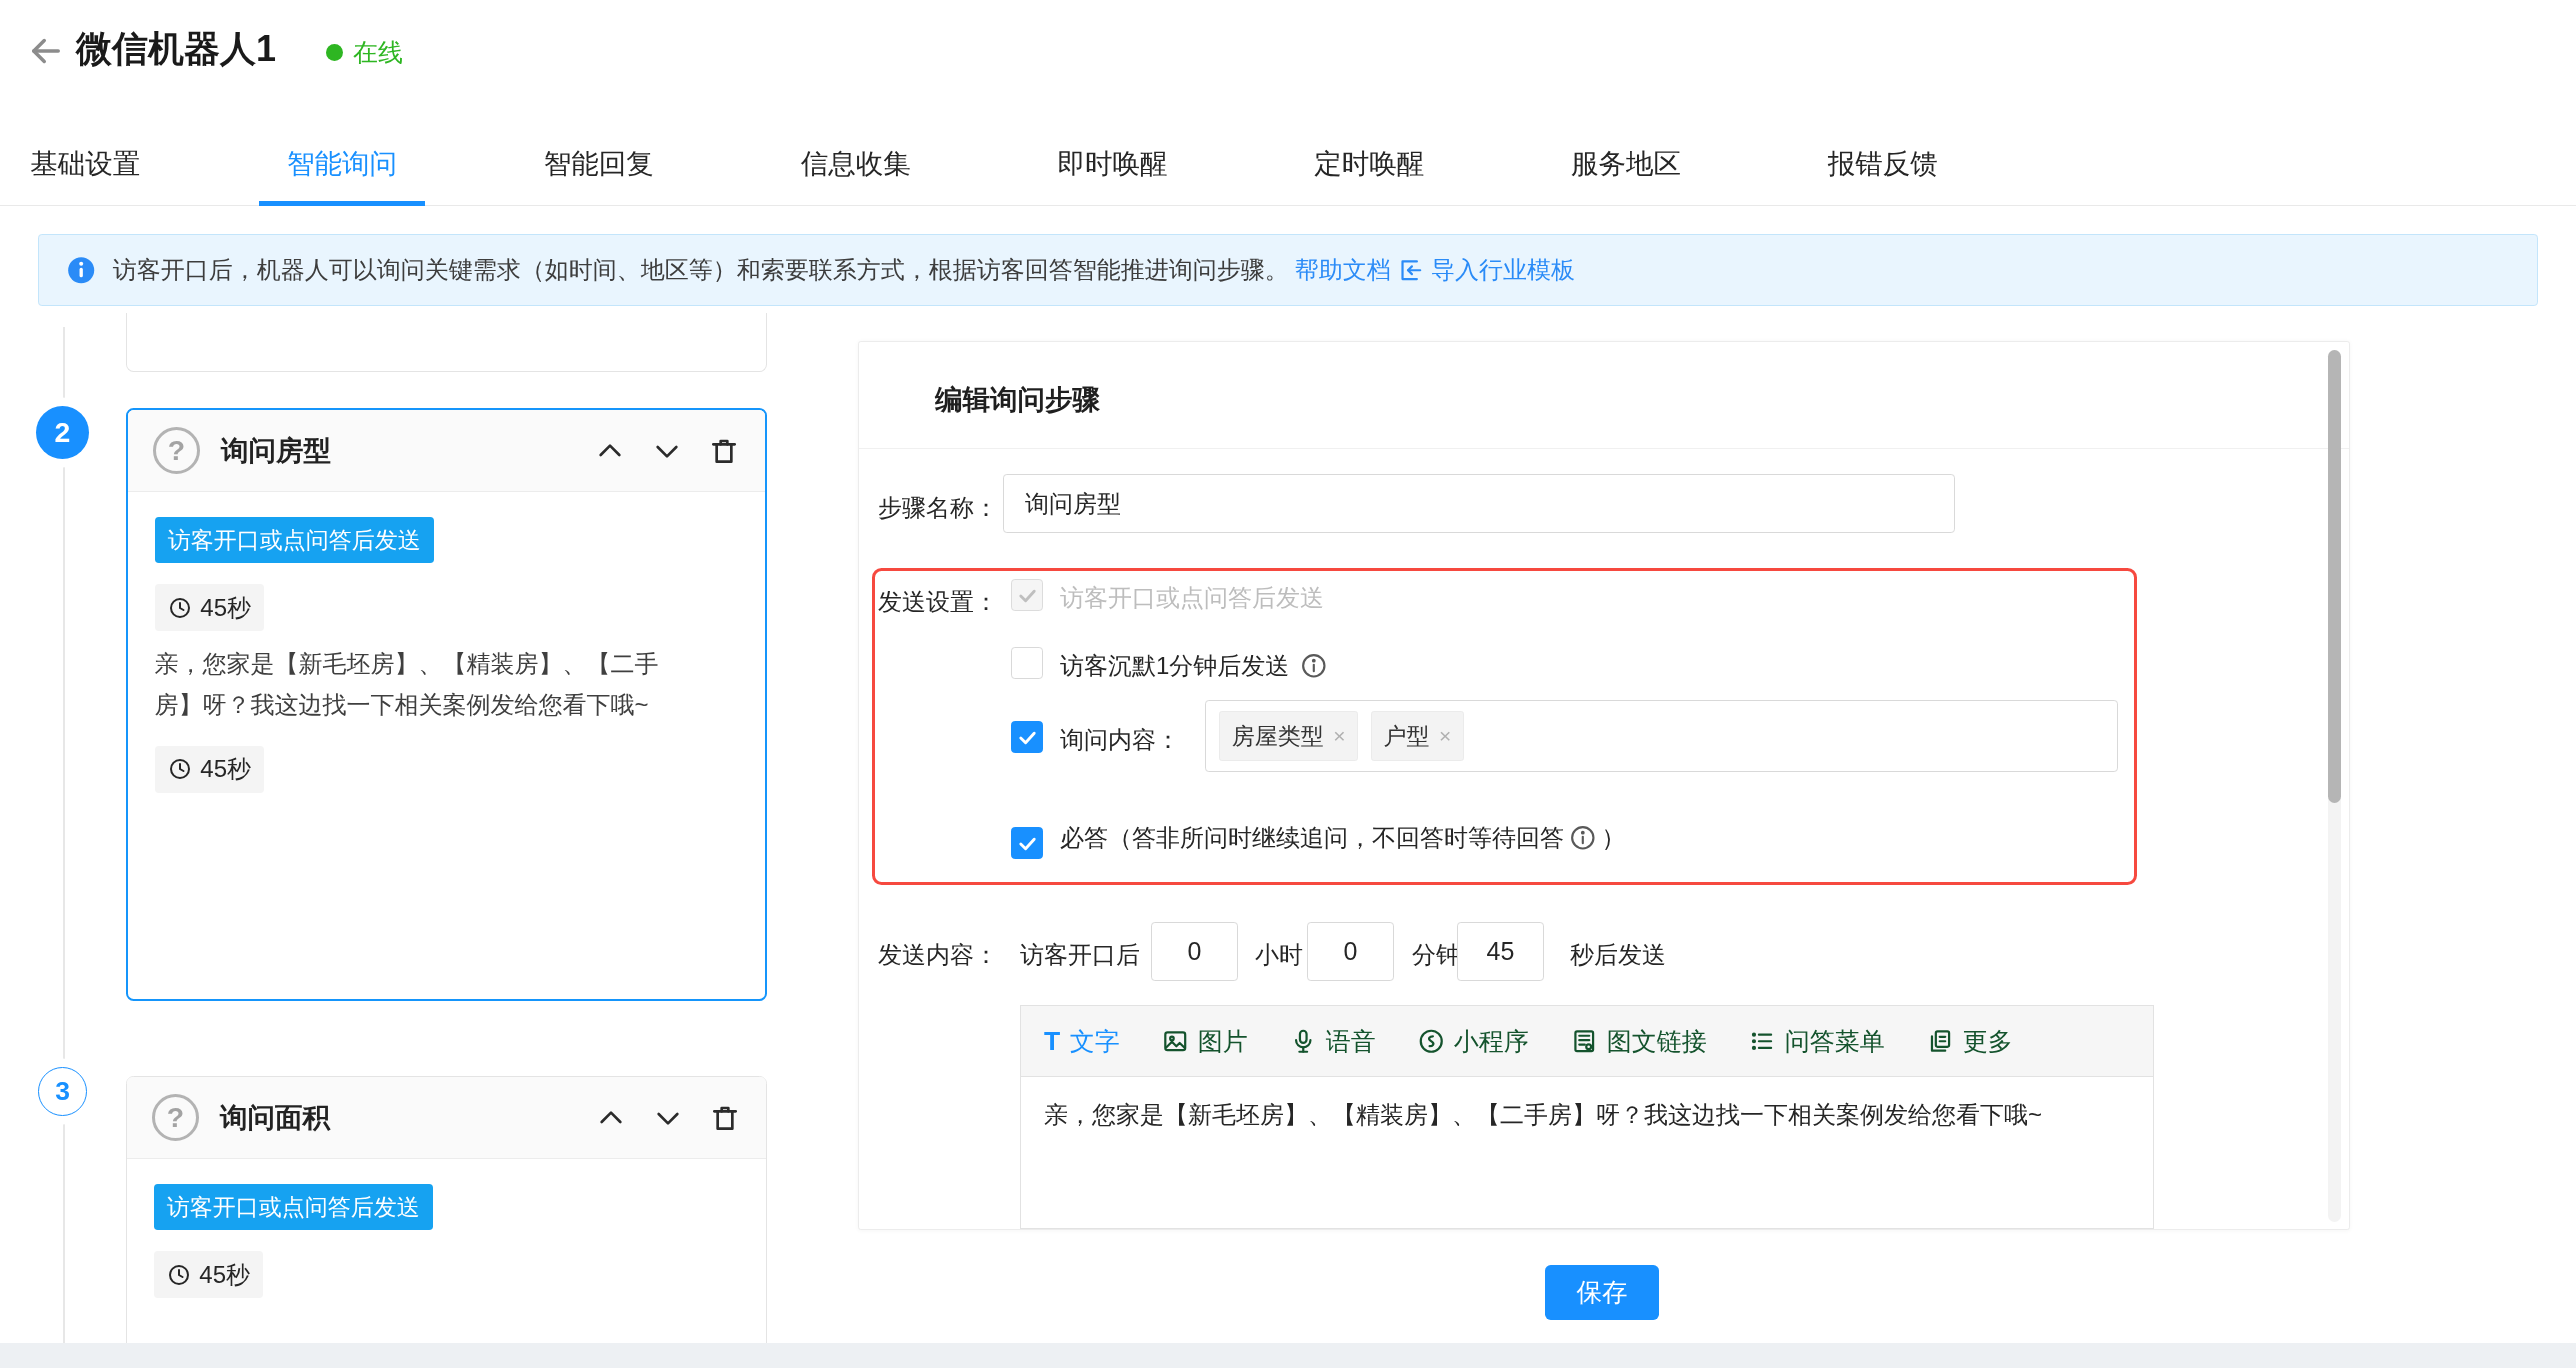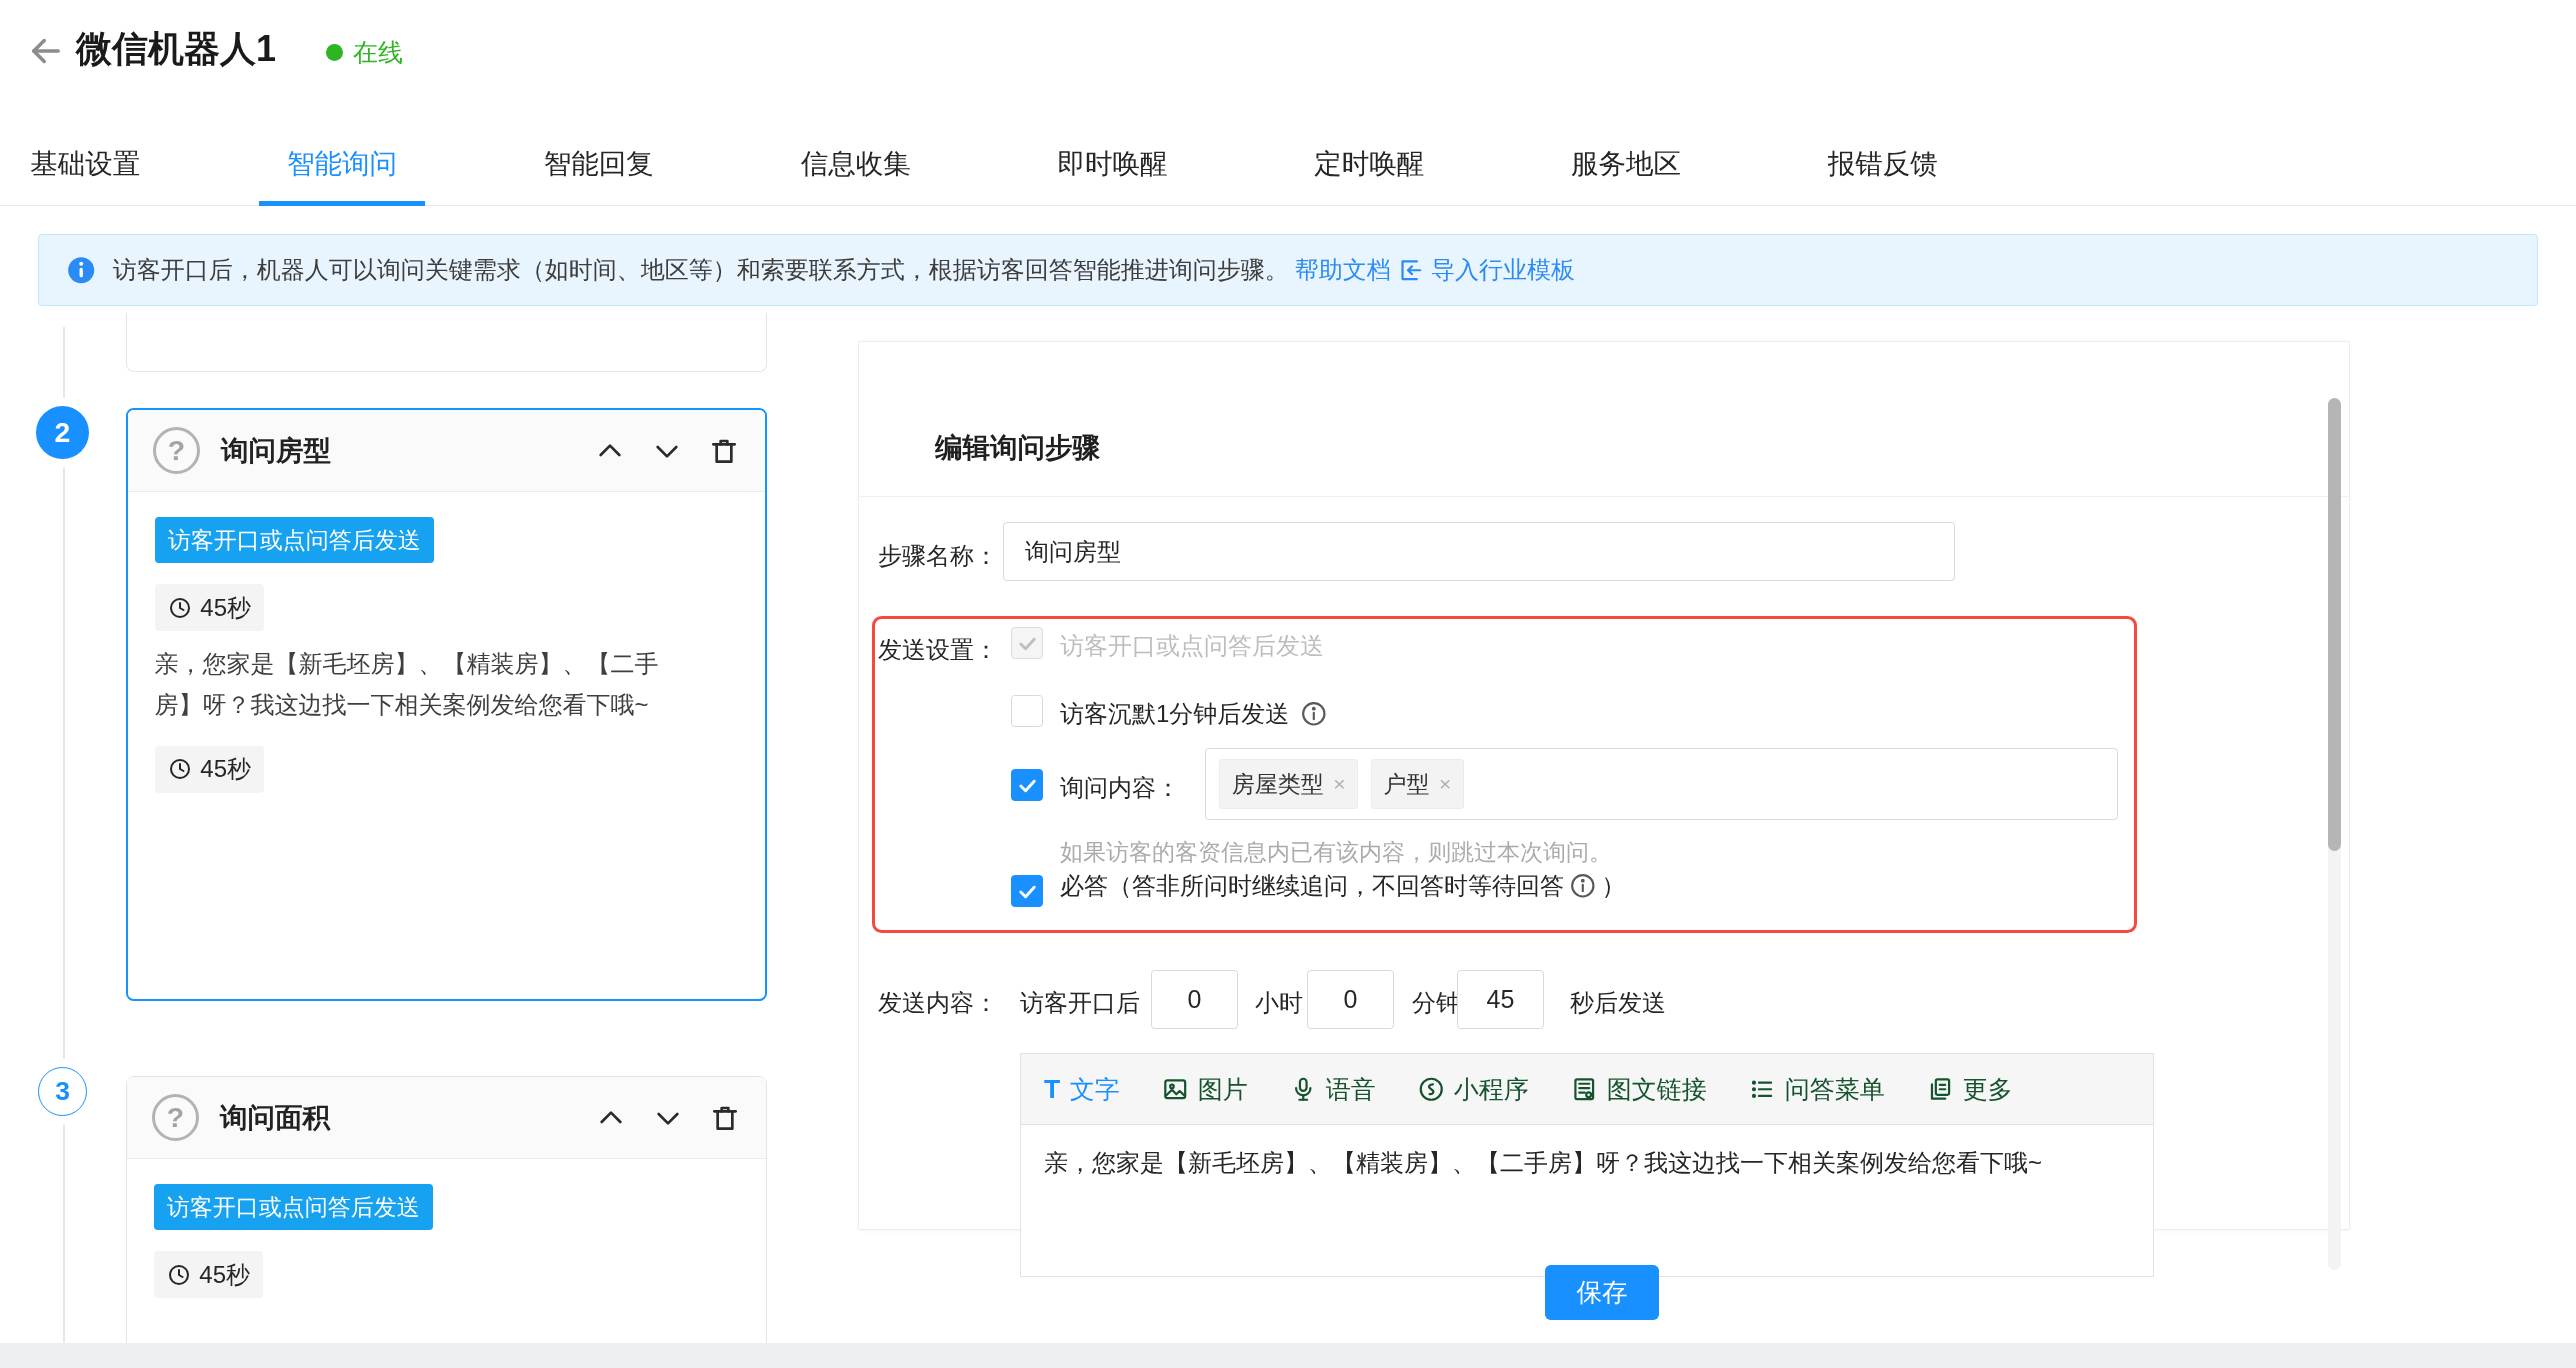--- a/index.html
+++ b/index.html
@@ -49,21 +49,21 @@
   .tag-blue{display:inline-block;font-size:23px;color:#fff;background:#16a2f1;border-radius:3.8px;padding:7.6px 13.3px;}
   .tag-gray{display:inline-block;font-size:23px;color:#fff;background:#8c8c8c;border-radius:3.8px;padding:7.6px 13.3px;margin-top:11.4px;}
   .tag-gray sup{font-size:17px;}
   .chip{display:inline-flex;align-items:center;gap:8.5px;background:#f4f4f4;border-radius:3.8px;
         padding:7.6px 13.3px;font-size:24px;color:#262626;margin-top:21px;}
   .chip svg{width:24px;height:24px;}
   .card-msg{margin-top:11.4px;font-size:24px;color:#3f3f3f;line-height:41px;width:512px;}
   
   .panel{left:858px;top:341px;width:1490px;height:887px;background:#fff;border:0.9px solid #ececec;
          border-radius:2.8px;box-shadow:0 0.9px 4.7px rgba(0,0,0,0.04);}
-  .panel .abs{position:absolute;margin-top:48px;}
+  .panel .abs{position:absolute;}
   .panel-title{left:76px;top:40px;font-size:27.5px;font-weight:bold;color:#1f1f1f;}
   .panel-divider{left:0;top:106px;width:100%;height:0.9px;background:#f0f0f0;}
   .form-label{font-size:24px;color:#262626;}
   .txt-input{box-sizing:border-box;border:0.9px solid #d9d9d9;border-radius:3.8px;font-size:24px;color:#262626;
              padding:0 21px;font-family:inherit;background:#fff;outline:none;}
   .alert-box{left:13.3px;top:226px;width:1265px;height:317px;border:3.8px solid #f6493f;border-radius:9.5px;box-sizing:border-box;}
   .cb{width:32px;height:32px;border-radius:3.8px;border:1.9px solid #d9d9d9;background:#fff;box-sizing:border-box;
       display:flex;align-items:center;justify-content:center;cursor:pointer;}
   .cb svg{width:23px;height:23px;}
   .cb.checked{background:#1890ff;border-color:#1890ff;color:#fff;}
@@ -267,21 +267,20 @@
     <div class="abs tagbox" style="left:346px;top:358px;width:913px;height:72px;">
       <span class="mini-tag">
         <span>房屋类型</span>
         <span class="x">×</span>
       </span>
       <span class="mini-tag">
         <span>户型</span>
         <span class="x">×</span>
       </span>
     </div>
-    <div class="abs hint" style="left:201px;top:447px;">如果访客的客资信息内已有该内容，则跳过本次询问。</div>
 
     <div class="abs cb checked" style="left:152px;top:485px;">
       <svg viewBox="0 0 24 24" fill="none" stroke="currentColor" stroke-width="3" stroke-linecap="round" stroke-linejoin="round">
           <path d="M5 12.5l5 5 9-10"></path>
         </svg>
     </div>
     <div class="abs cb-label" style="left:201px;top:480px;gap:6px;">
       <span>必答（答非所问时继续追问，不回答时等待回答</span>
       <svg class="i-icon" viewBox="0 0 24 24" fill="none" stroke="currentColor" stroke-width="2" stroke-linecap="round">
         <circle cx="12" cy="12" r="10"></circle>

